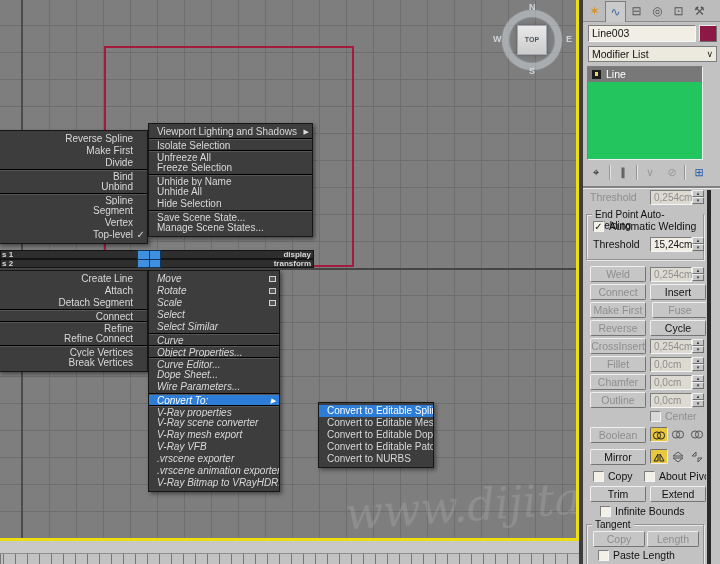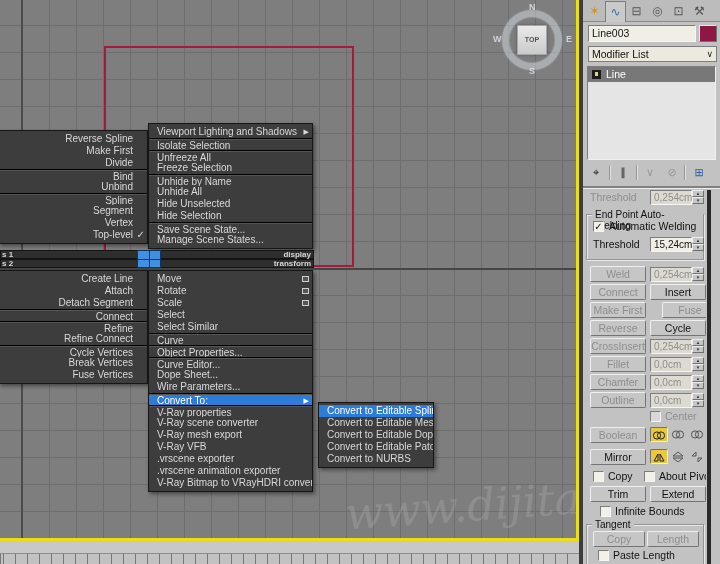--- a/index.html
+++ b/index.html
@@ -42,21 +42,21 @@
   .mi.hl { background:#2c7cd8; color:#fff; }
   .menu.m-left .mi { text-align:right; padding-right:14px; }
   .menu.m-right .mi { text-align:left; padding-left:8px; padding-right:12px; }
   .mi-arrow { position:absolute; right:3px; top:0; font-size:7px; }
   .mi-check { position:absolute; right:2px; top:0; font-size:10px; }
   .mi-sbox { position:absolute; right:3px; top:3px; width:7px; height:6px;
     border:1px solid #cfcfcf; background:#565656; }
   #menu-ul { left:-2px; top:130px; width:150px; }
   #menu-ll { left:-2px; top:270px; width:150px; }
   #menu-ur { left:148px; top:123px; width:165px; }
-  #menu-lr { left:148px; top:270px; width:165px; }
+  #menu-lr { left:148px; top:270px; width:132px;font-style:italic; }
   #menu-sub { left:318px; top:402px; width:116px; }
 
   
   .qtitle { position:absolute; left:0; width:314px; height:9px; background:#2e2e2e;
     border:1px solid #141414; font-size:8px; line-height:7px; font-weight:bold; color:#d6d6d6; }
   .qtitle .ql { position:absolute; left:1px; top:0; }
   .qtitle .qr { position:absolute; right:2px; top:0; }
   #qt1 { top:250px; } #qt2 { top:259px;text-align:right; }
   #qsquares { position:absolute; left:137px; top:250px; width:24px; height:18px;
     background:#10365e; display:grid; grid-template-columns:1fr 1fr; grid-template-rows:1fr 1fr; gap:1px; padding:1px; }
@@ -75,21 +75,21 @@
   #tabs { position:absolute; left:0; top:0; width:137px; height:22px; background:#bcbcbc; border-bottom:1px solid #8a8a8a; }
   .tab { position:absolute; top:1px; width:21px; height:21px; text-align:center; line-height:20px; font-size:12px; color:#555; }
   .tab.active { background:#cacaca; border:1px solid #7d7d7d; border-bottom:none; }
   #name-field { position:absolute; left:5px; top:25px; width:108px; height:17px; background:#f1eee5;
     border:1px solid; border-color:#7d7d7d #f7f7f7 #f7f7f7 #7d7d7d; line-height:15px; padding-left:3px; }
   #color-swatch { position:absolute; left:116px; top:25px; width:18px; height:17px; background:#8e1845;
     border:1px solid; border-color:#e8e8e8 #6f6f6f #6f6f6f #e8e8e8; }
   #mod-list { position:absolute; left:5px; top:46px; width:129px; height:16px; background:#eceadf;
     border:1px solid #7d7d7d; line-height:14px; padding-left:3px; }
   #mod-list .chev { position:absolute; right:3px; top:0; font-size:9px; color:#222; }
-  #stack { position:absolute; left:4px; top:66px; width:129px; height:94px; background:#e5e5e5;
+  #stack { position:absolute; left:4px; top:66px; width:116px; height:94px; background:#22c55e;
     border:1px solid; border-color:#7d7d7d #f0f0f0 #f0f0f0 #7d7d7d; }
   .stack-row.sel { height:15px; background:#787878; color:#fff; line-height:15px; padding-left:18px; position:relative; }
   .stack-ico { position:absolute; left:4px; top:3px; width:9px; height:9px; background:#1c1c1c;
     background-image:radial-gradient(circle at 50% 45%, #e8d57a 0 2px, transparent 2px); }
   #stack-tools { position:absolute; left:0; top:162px; width:137px; height:22px; }
   .stool { position:absolute; top:1px; width:20px; height:19px; text-align:center; line-height:18px; font-size:11px; color:#222; }
   .stool.dis { color:#9a9a9a; }
   .stool.blue { color:#2b5fae; }
   .stsep { position:absolute; top:3px; width:1px; height:15px; background:#979797; box-shadow:1px 0 0 #e2e2e2; }
   #pdivider { position:absolute; left:0; top:186px; width:137px; height:3px; background:#818181; border-bottom:1px solid #ececec; }
@@ -196,23 +196,20 @@
       </div>
       <div class="mi">
         <span>Refine Connect</span>
       </div>
       <div class="mi sep">
         <span>Cycle Vertices</span>
       </div>
       <div class="mi">
         <span>Break Vertices</span>
       </div>
-      <div class="mi">
-        <span>Fuse Vertices</span>
-      </div>
     </div>
 
   <div id="menu-ur" class="menu m-right">
 
   <div class="mi">
         <span>Viewport Lighting and Shadows</span>
         <span class="mi-arrow">▶</span>
       </div>
       <div class="mi sep">
         <span>Isolate Selection</span>
@@ -225,24 +222,20 @@
       <div class="mi">
         <span>Freeze Selection</span>
         
       </div>
       <div class="mi sep">
         <span>Unhide by Name</span>
         
       </div>
       <div class="mi">
         <span>Unhide All</span>
-        
-      </div>
-      <div class="mi">
-        <span>Hide Unselected</span>
         
       </div>
       <div class="mi">
         <span>Hide Selection</span>
         
       </div>
       <div class="mi sep">
         <span>Save Scene State...</span>
         
       </div>
@@ -445,21 +438,21 @@
       <div class="fld dis" style="left:66px;top:77px">0,254cm</div>
       <div class="spin" style="left:108px;top:77px">
           <span>▴</span>
           <span>▾</span>
         </div>
 
       <div class="btn dis" style="left:6px;top:94px">Connect</div>
       <div class="btn" style="left:66px;top:94px">Insert</div>
 
       <div class="btn dis" style="left:6px;top:112px">Make First</div>
-      <div class="btn dis" style="left:78px;top:112px">Fuse</div>
+      <div class="btn dis" style="left:68px;top:112px">Fuse</div>
 
       <div class="btn dis" style="left:6px;top:130px">Reverse</div>
       <div class="btn" style="left:66px;top:130px">Cycle</div>
 
       <div class="btn dis" style="left:6px;top:148px">CrossInsert</div>
       <div class="fld dis" style="left:66px;top:149px">0,254cm</div>
       <div class="spin" style="left:108px;top:149px">
           <span>▴</span>
           <span>▾</span>
         </div>

